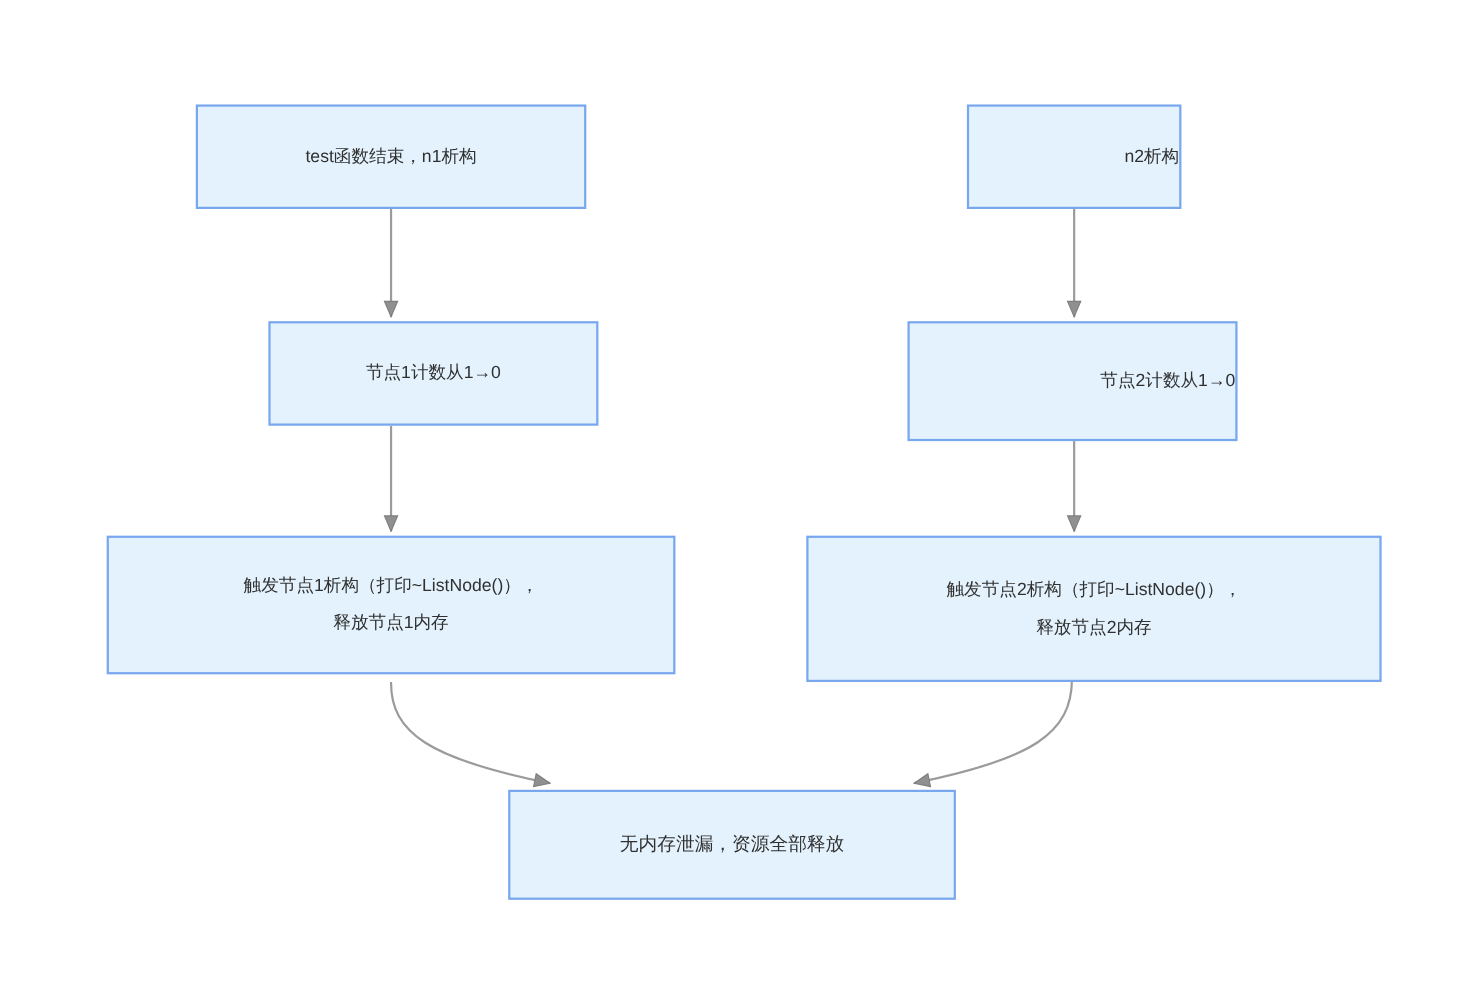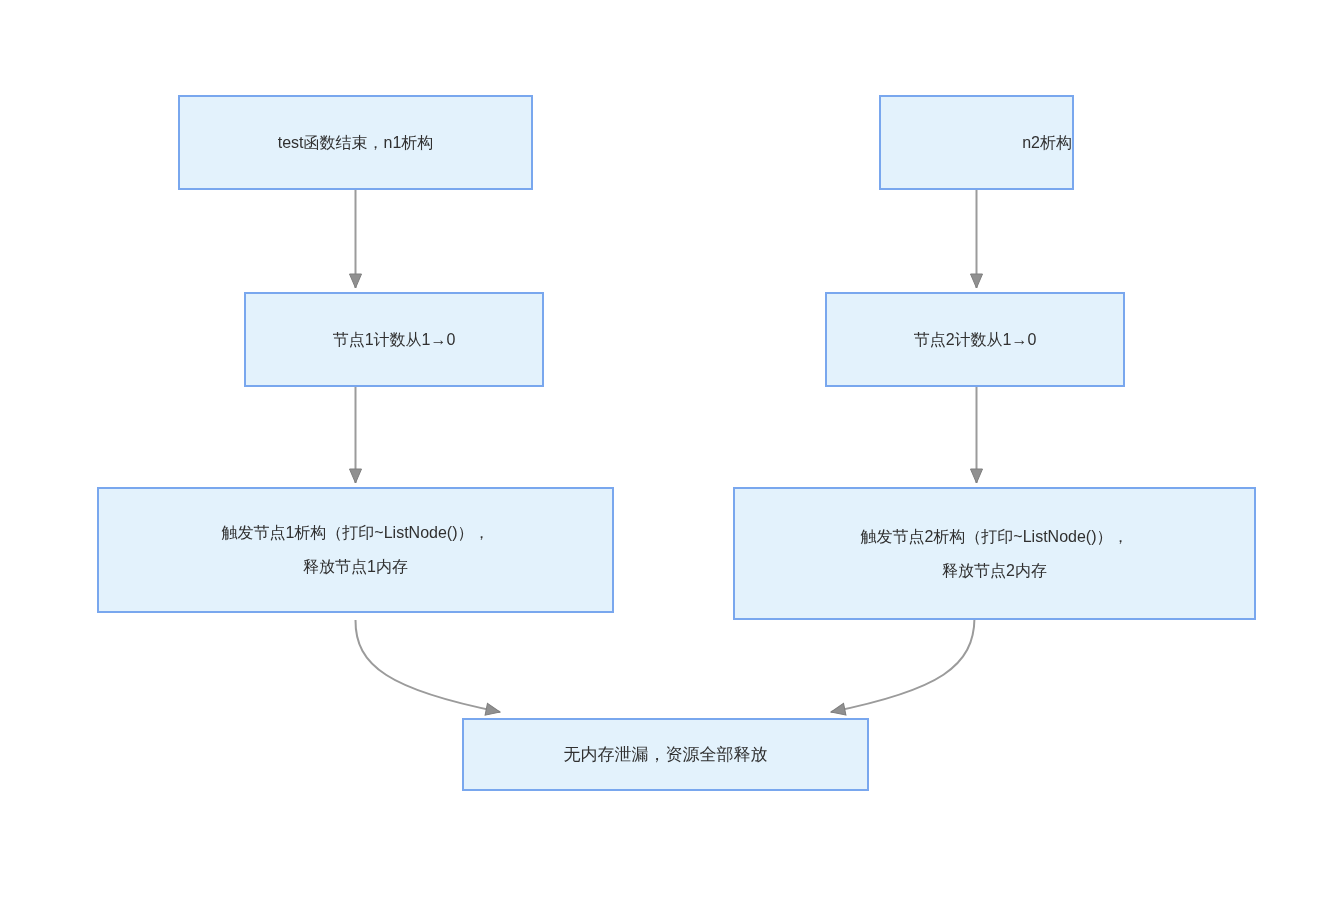--- a/index.html
+++ b/index.html
@@ -47,24 +47,24 @@
     justify-content: center;
     text-align: center;
     color: var(--text-color);
     font-size: 16px;
     line-height: 2.1;
   }
   .node .label { white-space: pre-line; }
   .node-n1   { left: 178px; top: 95px;  width: 355px; height: 95px; }
   .node-n2   { left: 879px; top: 95px;  width: 195px; height: 95px; justify-content: flex-end; }
   .node-c1   { left: 205px; top: 292px; width: 300px; height: 95px; margin-left: 39px; }
-  .node-c2   { left: 825px; top: 292px; width: 300px; height: 95px; }
+  .node-c2   { left: 825px; top: 292px; width: 300px; height: 109px; justify-content: flex-end; }
   .node-d1   { left: 97px;  top: 487px; width: 517px; height: 126px; }
   .node-d2   { left: 713px; top: 487px; width: 523px; height: 133px; margin-left: 20px; }
-  .node-end  { left: 462px; top: 718px; width: 407px; height: 73px; font-size: 17px; }
+  .node-end  { left: 462px; top: 718px; width: 407px; height: 100px; font-size: 17px; }
 </style>
 </head>
 <body>
 
 <div class="canvas">
 
   <svg class="connectors" viewBox="0 0 1332 912" xmlns="http://www.w3.org/2000/svg">
     <defs>
       <marker id="arrowhead" markerWidth="8" markerHeight="7" refX="7.5" refY="3.5" orient="auto" markerUnits="strokeWidth">
         <polygon class="arrowhead-shape" points="0.5,0.5 7.5,3.5 0.5,6.5"></polygon>

